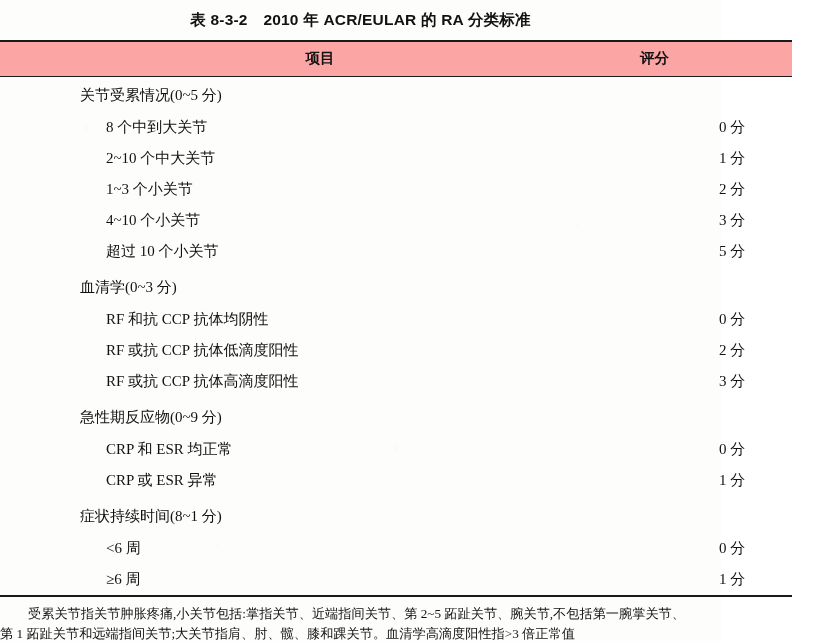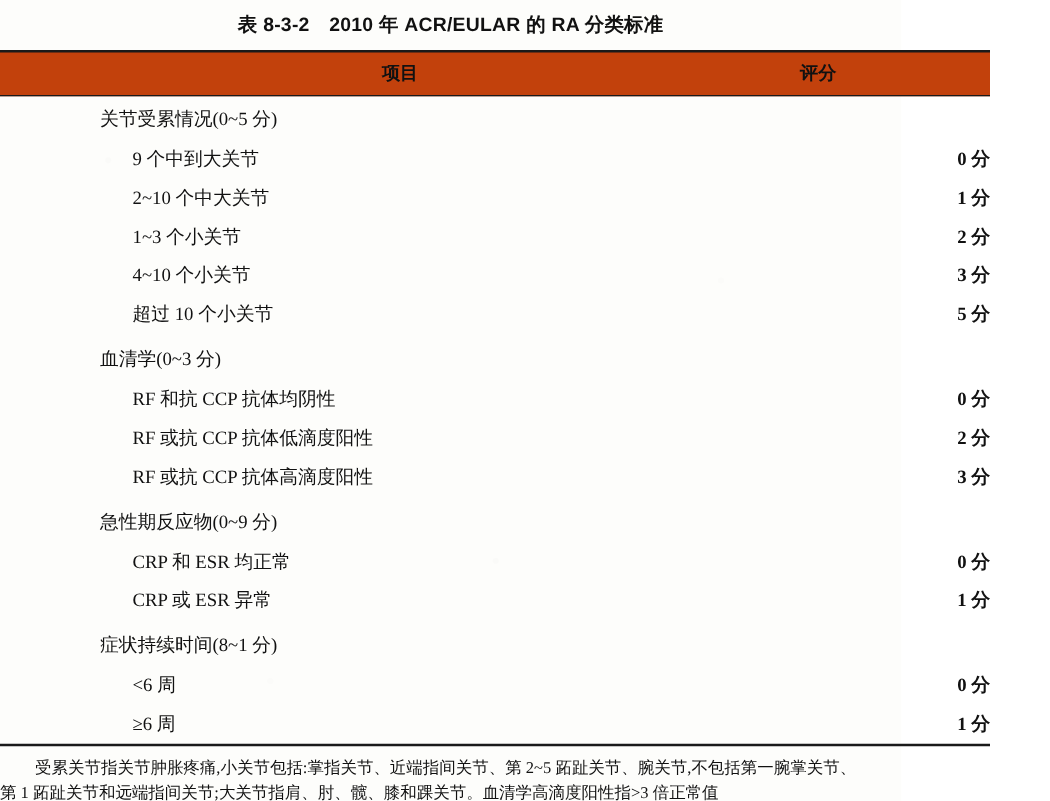--- a/index.html
+++ b/index.html
@@ -54,43 +54,42 @@
   table.crit col.c2 { width: 152px; }
   .rule-bottom td {
     border-bottom: 2.2px solid #1a1a1a;
   }
 
   thead th {
     font-family: "Liberation Sans", sans-serif;
     font-weight: bold;
     font-size: 14.5px;
     padding: 7px 0 8px 0;
-    background: #c2410c;
+    background: #fca5a5;
     border-top: 2.2px solid #1a1a1a;
     border-bottom: 1.3px solid #1a1a1a;
   }
   thead th.h-item { text-align: center; }
   thead th.h-score { text-align: left; }
 
   tbody td {
     font-size: 15px;
     padding: 6px 0 6px 0;
     vertical-align: middle;
     margin-top: 28px;
   }
   tbody td.item {
     padding-left: 80px;
   }
   tbody td.item.sub {
     padding-left: 106px;
   }
   tbody td.score {
     padding-left: 32px;
-    text-align: right;
-    font-weight: bold;
+    text-align: center;
   }
   tbody tr.group td { padding-top: 9px; padding-bottom: 7px; }
   tbody tr.gap-above td { padding-top: 11px; }
 
   .footnote {
     width: 792px;
     margin: 0 auto;
     font-size: 13.2px;
     line-height: 1.55;
     padding-top: 7px;
@@ -115,21 +114,21 @@
         <th class="h-item">项目</th>
         <th class="h-score">评分</th>
       </tr>
     </thead>
     <tbody>
       <tr class="group">
         <td class="item">关节受累情况(0~5 分)</td>
         <td class="score"></td>
       </tr>
       <tr>
-        <td class="item sub">9 个中到大关节</td>
+        <td class="item sub">8 个中到大关节</td>
         <td class="score">0 分</td>
       </tr>
       <tr>
         <td class="item sub">2~10 个中大关节</td>
         <td class="score">1 分</td>
       </tr>
       <tr>
         <td class="item sub">1~3 个小关节</td>
         <td class="score">2 分</td>
       </tr>

